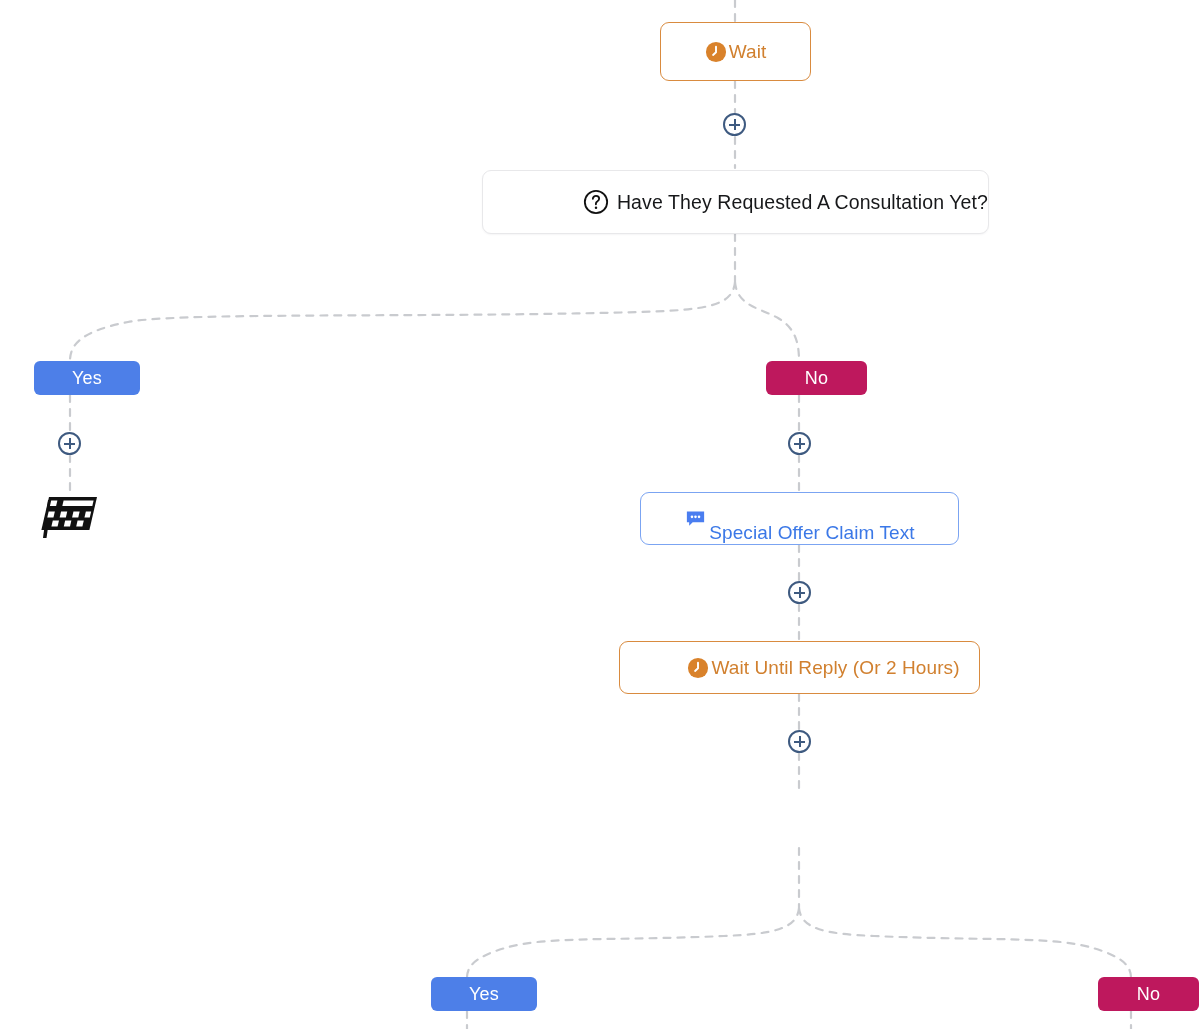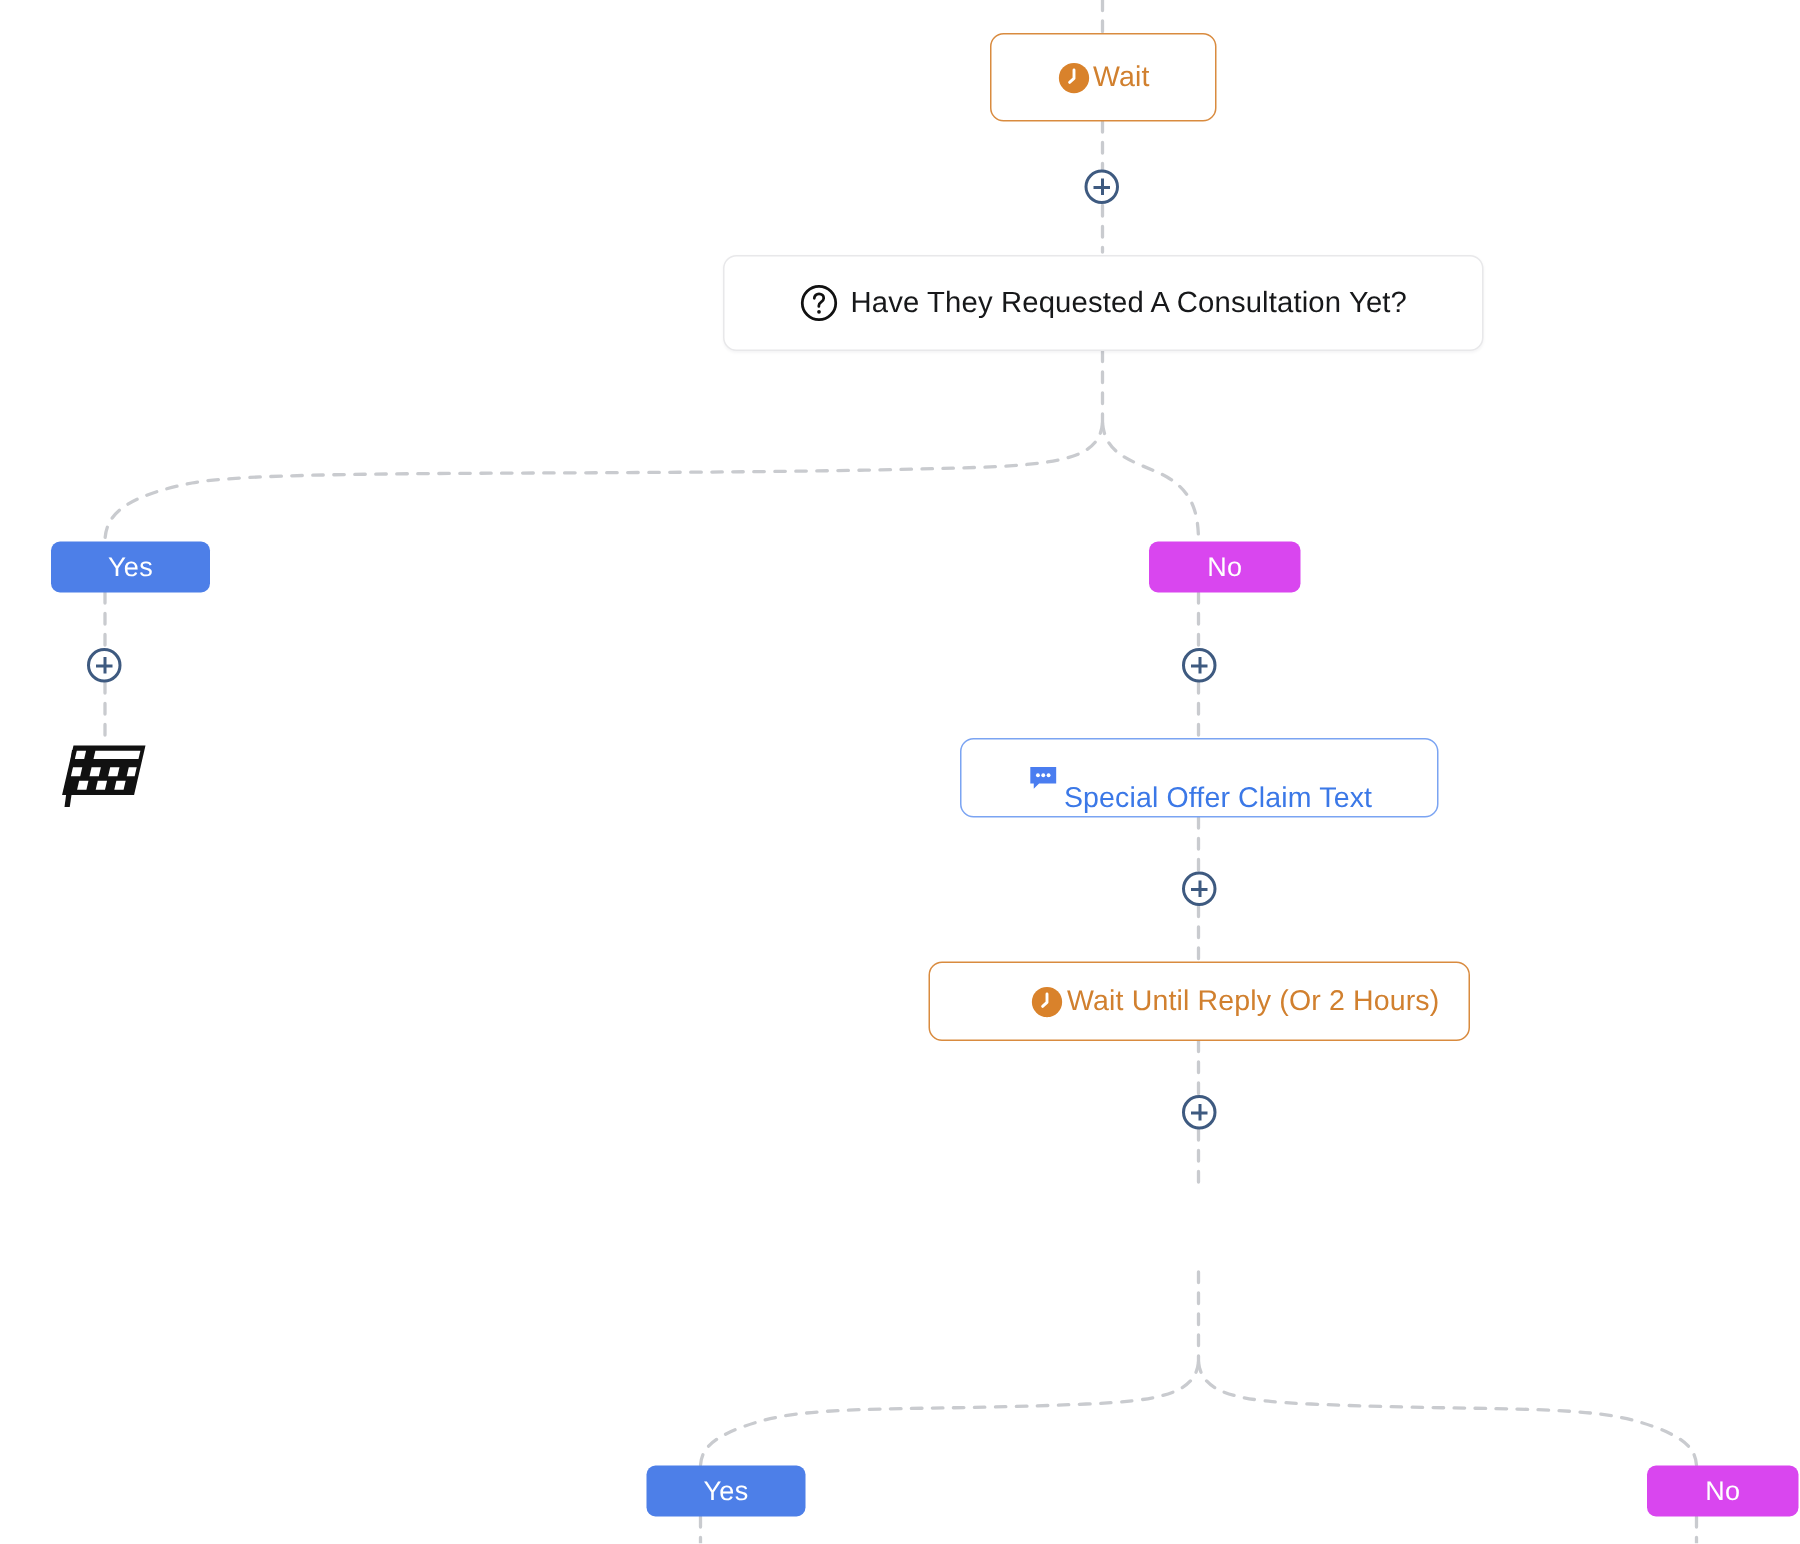--- a/index.html
+++ b/index.html
@@ -54,20 +54,21 @@
   .node.message {
     border: 1.6px solid #7ba4f2;
   }
   .node.message .node-label { color: #3b78e7; margin-top: 28px; }
 
   
   .node.condition {
     border: 1.4px solid #e8e8ea;
     box-shadow: 0 1px 2px rgba(16,24,40,0.045);
     gap: 8px;
+    justify-content: flex-end;
   }
   .node.condition .node-label {
     color: #17181a;
     font-size: 19.5px;
   }
 
   
   .icon { display: block; flex: 0 0 auto; }
   .icon.clock { width: 22px; height: 22px; }
   .icon.chat  { width: 23px; height: 23px; }
@@ -82,21 +83,21 @@
     justify-content: center;
     height: 34px;
     border-radius: 6px;
     color: #ffffff;
     font-size: 18px;
     letter-spacing: 0.2px;
     white-space: nowrap;
     margin-left: 17px;
   }
   .badge.yes { background: #4d7fe8; }
-  .badge.no  { background: #d946ef; }
+  .badge.no  { background: #be185d; }
 
   
   .plus {
     position: absolute;
     width: 23px;
     height: 23px;
     border-radius: 50%;
     box-sizing: border-box;
     border: 2px solid #3e5a80;
     background: #ffffff;

